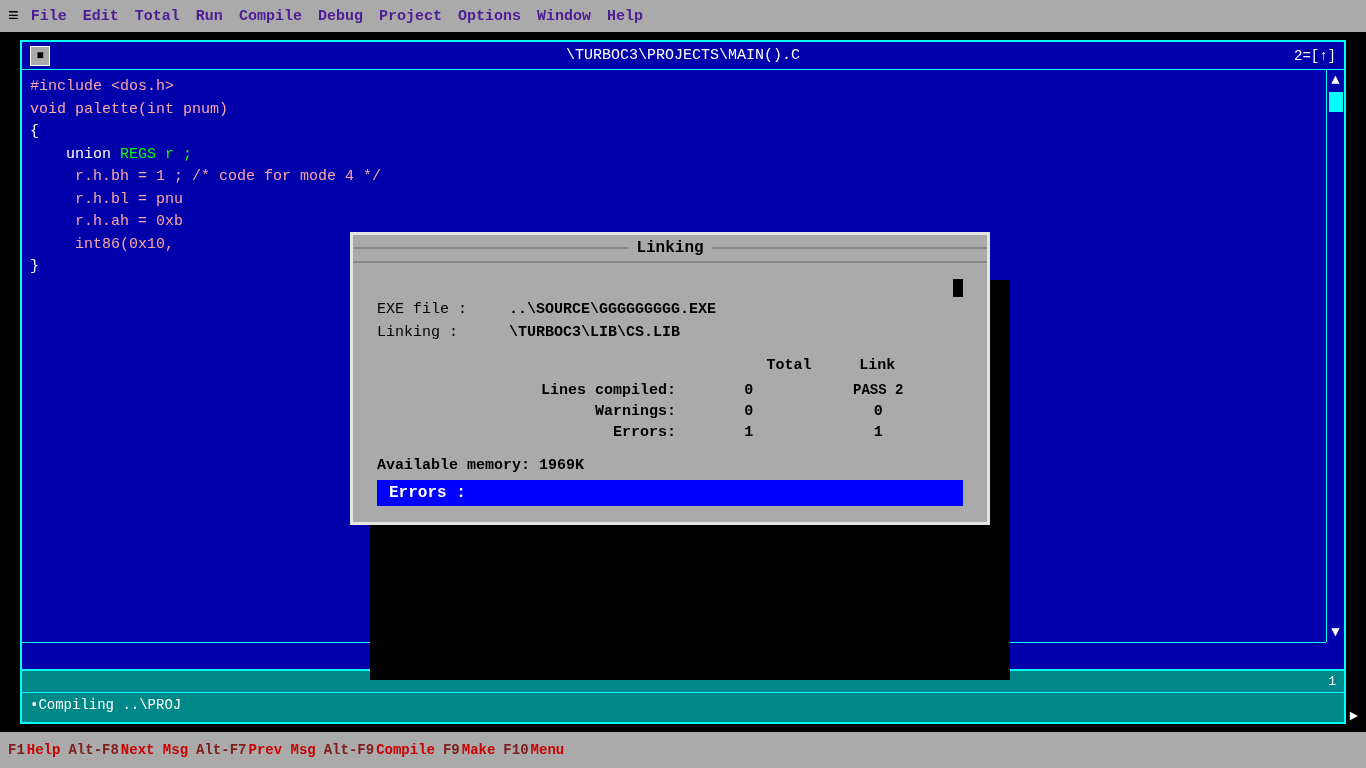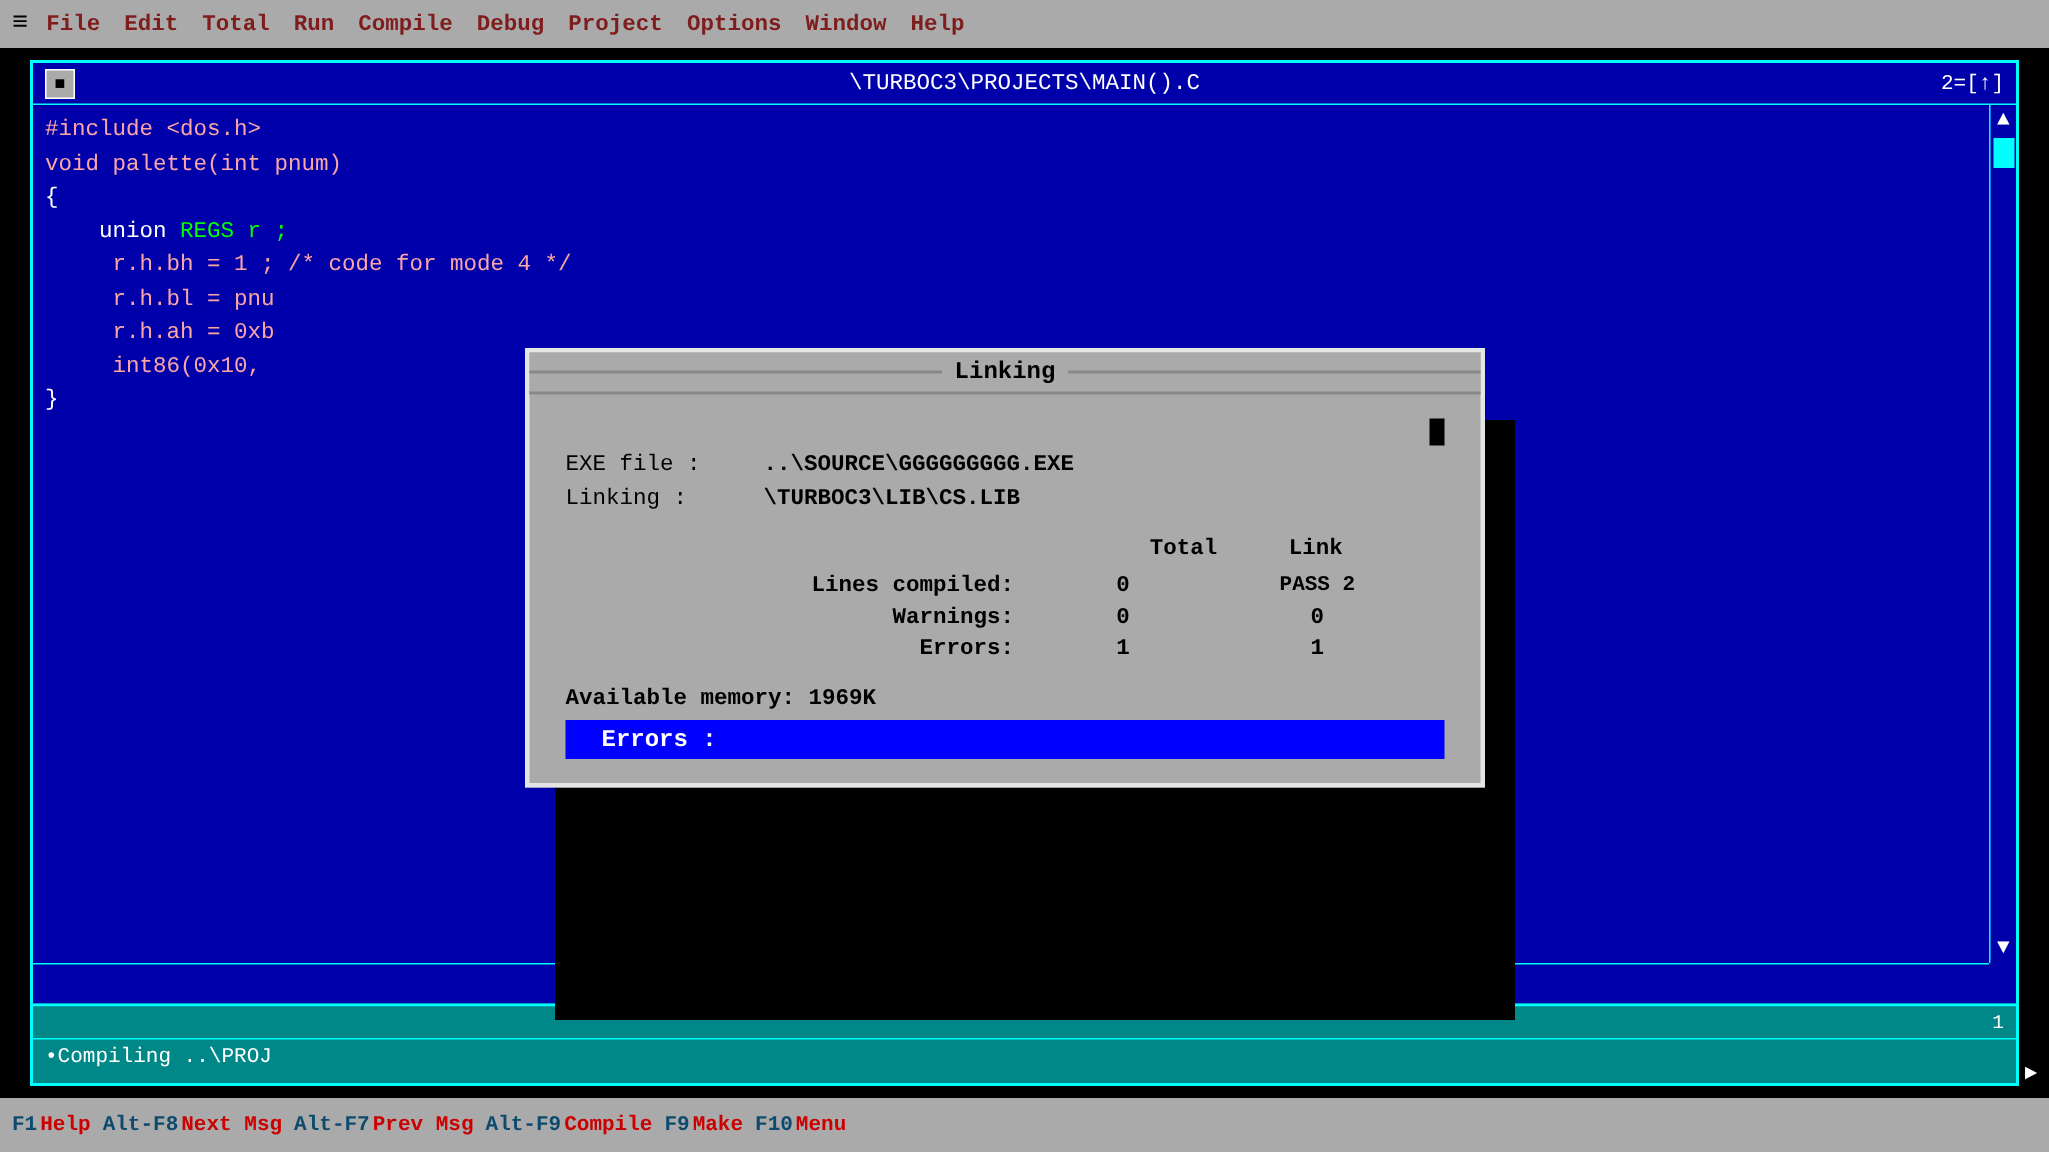--- a/index.html
+++ b/index.html
@@ -22,21 +22,21 @@
       padding: 0 4px;
       gap: 0;
     }
     .menu-item {
       padding: 4px 8px;
       color: #000;
       font-weight: bold;
       font-size: 15px;
       cursor: pointer;
     }
-    .menu-item.red { color: #7f1d1d; }
+    .menu-item.red { color: #4c1d95; }
     .menu-separator-icon {
       color: #000;
       font-size: 18px;
       padding: 0 4px;
     }
 
     
     #main-area {
       width: 100%;
       height: 700px;
@@ -245,21 +245,21 @@
     .avail-mem {
       margin-top: 16px;
       font-weight: bold;
       font-size: 15px;
     }
 
     
     #errors-row {
       background: #00f;
       color: #fff;
-      padding: 4px 24px;
+      padding: 4px 12px;
       font-weight: bold;
       font-size: 16px;
       margin-top: 6px;
     }
 
     
     .cursor-block {
       display: inline-block;
       width: 10px;
       height: 18px;
@@ -274,21 +274,21 @@
       left: 0;
       right: 0;
       height: 36px;
       background: #aaa;
       display: flex;
       align-items: center;
       padding: 0 8px;
       gap: 0;
     }
     .fkey {
-      color: #0c4a6e;
+      color: #7f1d1d;
       font-weight: bold;
       font-size: 14px;
     }
     .fkey-label {
       color: #c00;
       font-weight: bold;
       font-size: 14px;
       margin-left: 2px;
       margin-right: 8px;
     }

